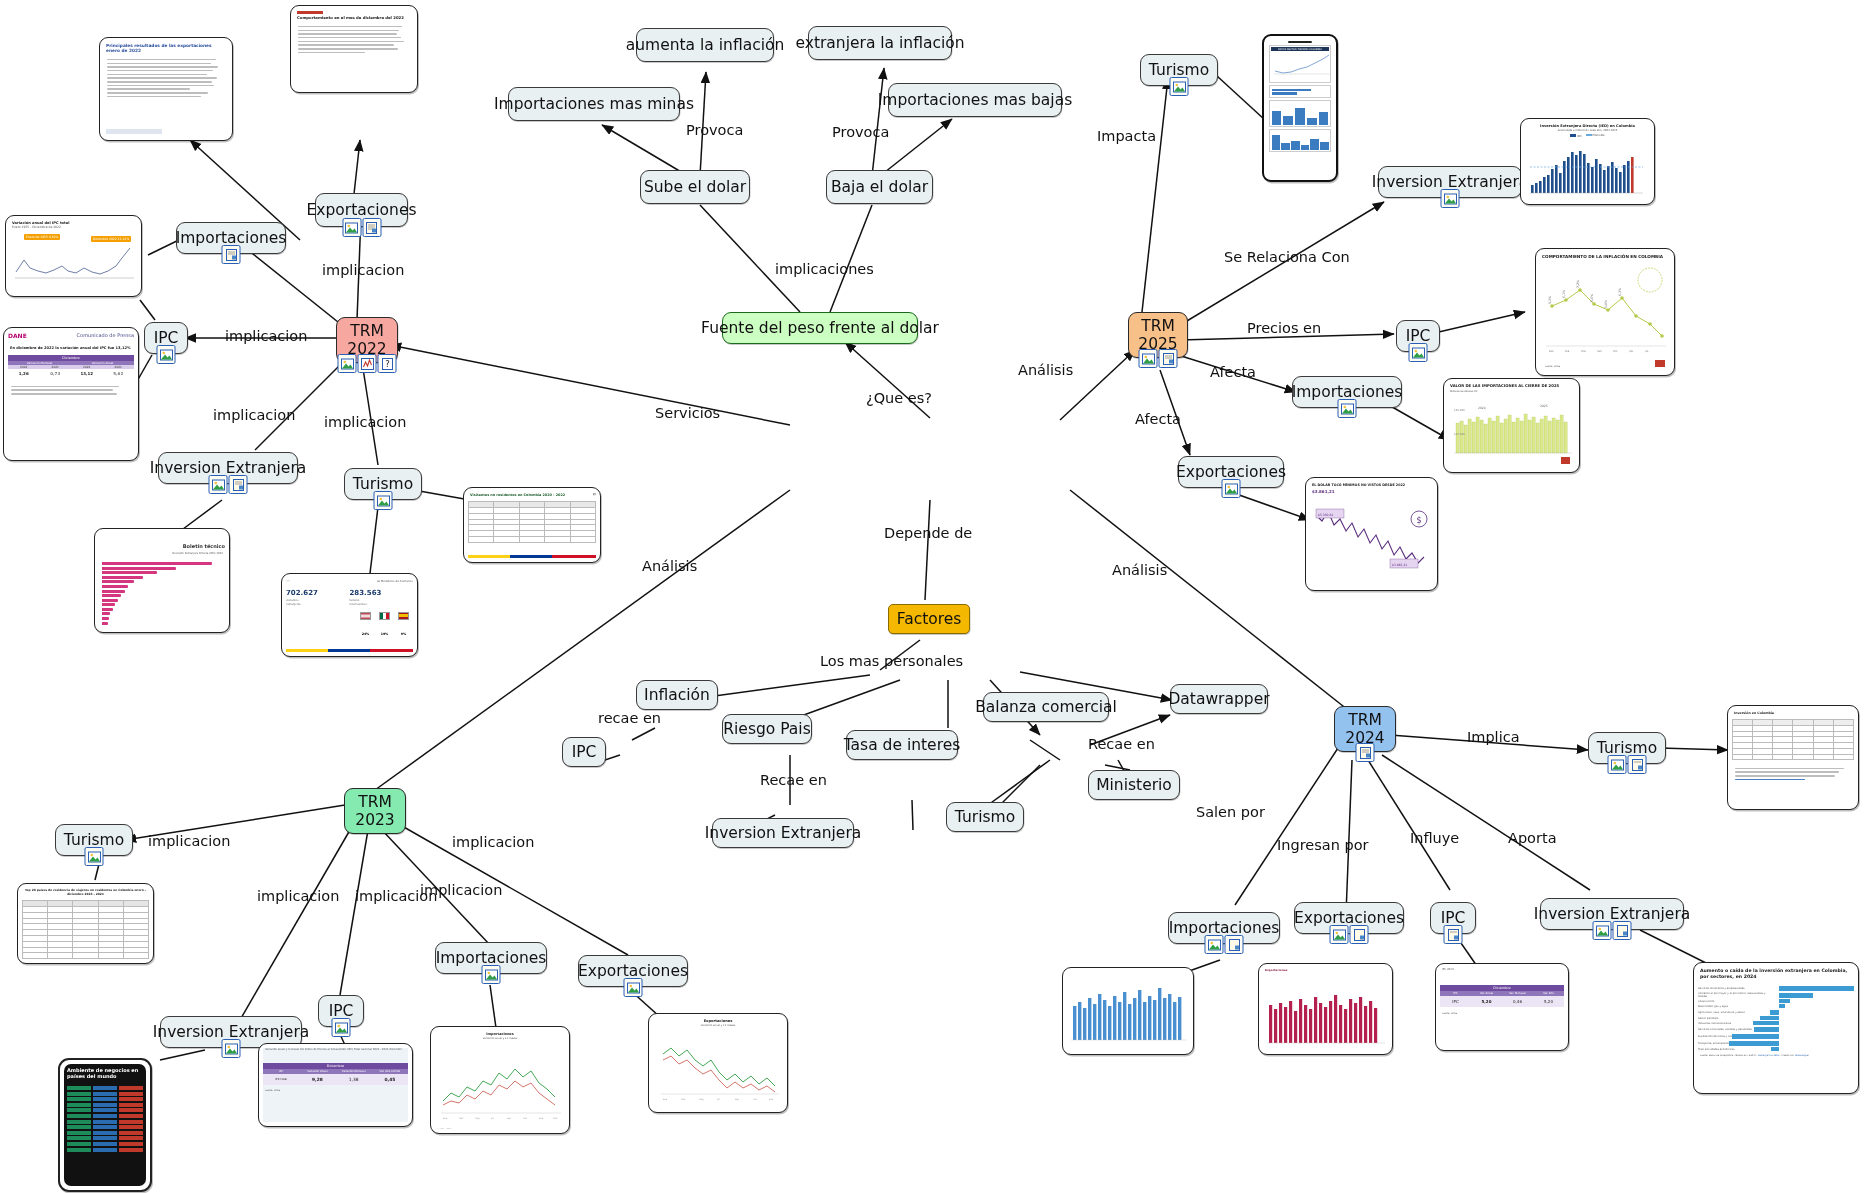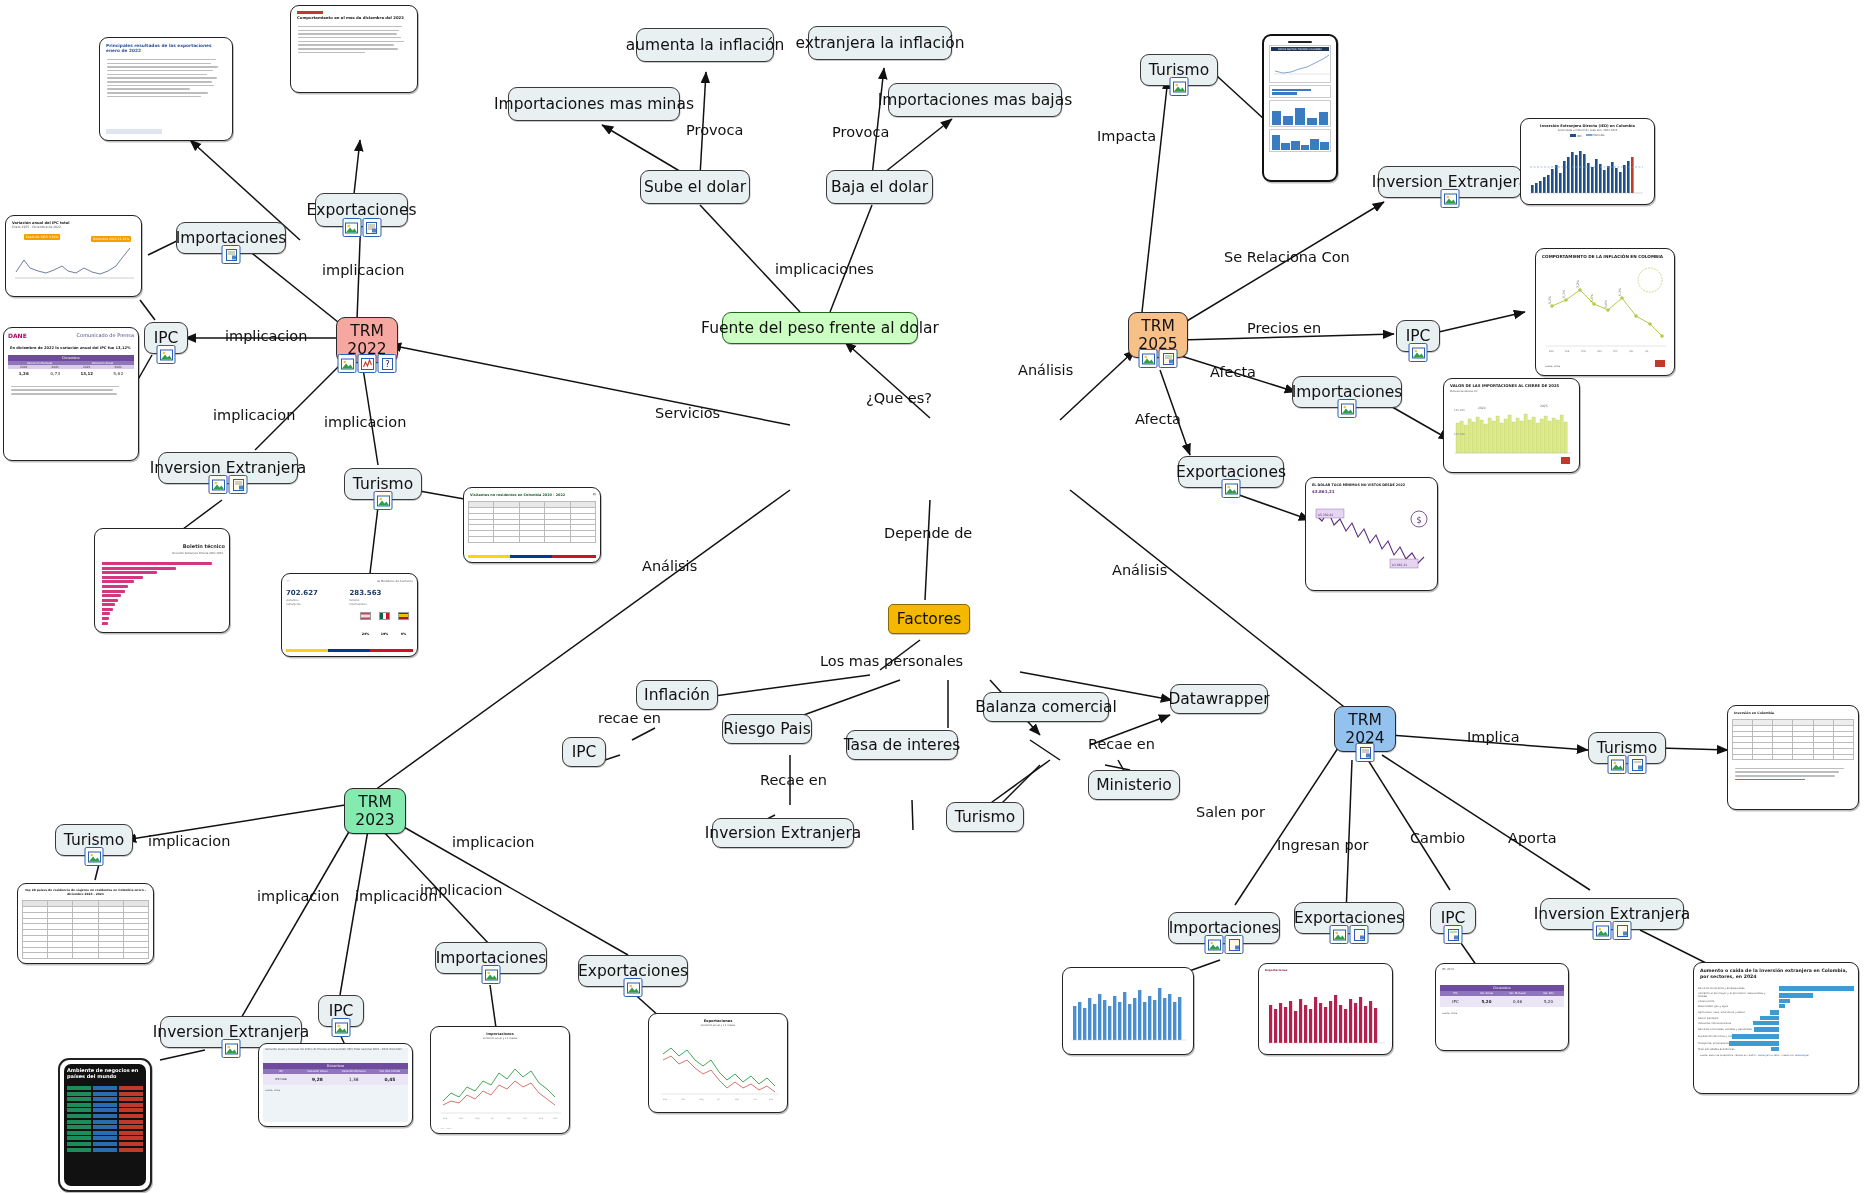--- a/index.html
+++ b/index.html
@@ -221,21 +221,21 @@
   <div class="elabel" style="left:1247px;top:320px;">Precios en</div>
   <div class="elabel" style="left:1210px;top:364px;">Afecta</div>
   <div class="elabel" style="left:1135px;top:411px;">Afecta</div>
   <div class="elabel" style="left:820px;top:653px;">Los mas personales</div>
   <div class="elabel" style="left:598px;top:710px;">recae en</div>
   <div class="elabel" style="left:760px;top:772px;">Recae en</div>
   <div class="elabel" style="left:1088px;top:736px;">Recae en</div>
   <div class="elabel" style="left:1467px;top:729px;">Implica</div>
   <div class="elabel" style="left:1196px;top:804px;">Salen por</div>
   <div class="elabel" style="left:1277px;top:837px;">Ingresan por</div>
-  <div class="elabel" style="left:1410px;top:830px;">Cambio</div>
+  <div class="elabel" style="left:1410px;top:830px;">Influye</div>
   <div class="elabel" style="left:1508px;top:830px;">Aporta</div>
   <div class="elabel" style="left:148px;top:833px;">implicacion</div>
   <div class="elabel" style="left:257px;top:888px;">implicacion</div>
   <div class="elabel" style="left:355px;top:888px;">implicacion</div>
   <div class="elabel" style="left:420px;top:882px;">implicacion</div>
   <div class="elabel" style="left:452px;top:834px;">implicacion</div>
 
   <div class="node" style="left:636px;top:28px;width:138px;height:34px;">
     <span class="lbl">aumenta la inflación</span>
   </div>

